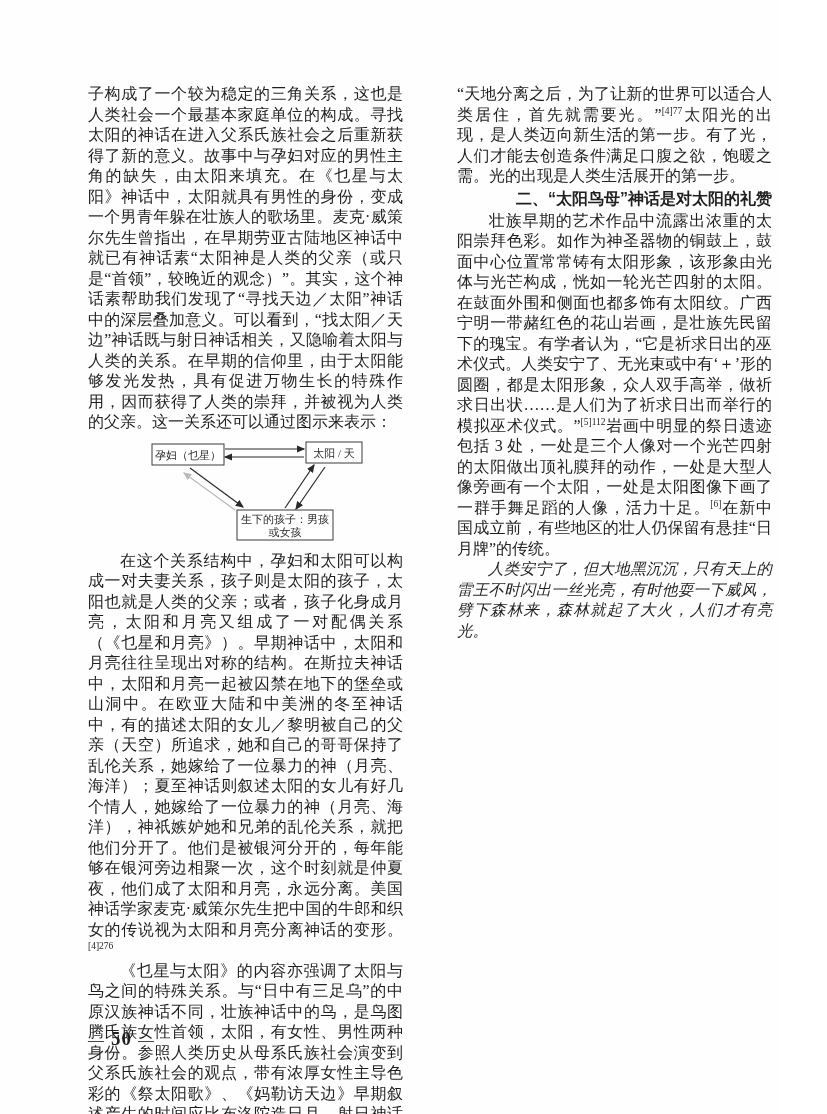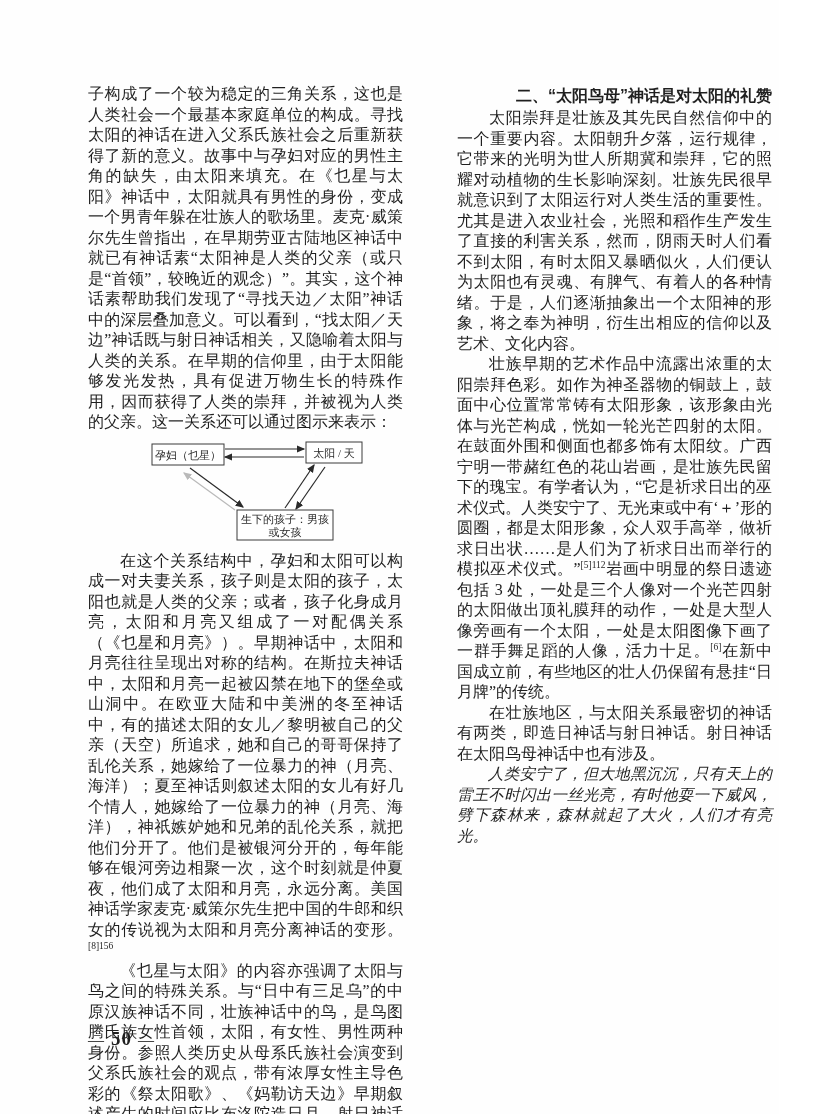--- a/index.html
+++ b/index.html
@@ -91,35 +91,34 @@
           <line class="dg-line" x1="182" y1="21" x2="103" y2="21" marker-end="url(#arrB)"></line>
 
           <line class="dg-line" x1="163" y1="72" x2="192" y2="29" marker-end="url(#arrB)"></line>
           <line class="dg-line" x1="203" y1="31" x2="174" y2="73" marker-end="url(#arrB)"></line>
 
           <line class="dg-line" x1="68" y1="32" x2="121" y2="71" marker-end="url(#arrB)"></line>
           <line class="dg-line-gray" x1="113" y1="74" x2="62" y2="37" marker-end="url(#arrG)"></line>
         </svg>
       </div>
 
-      <p><span>在这个关系结构中，孕妇和太阳可以构成一对夫妻关系，孩子则是太阳的孩子，太阳也就是人类的父亲；或者，孩子化身成月亮，太阳和月亮又组成了一对配偶关系（《乜星和月亮》）。早期神话中，太阳和月亮往往呈现出对称的结构。在斯拉夫神话中，太阳和月亮一起被囚禁在地下的堡垒或山洞中。在欧亚大陆和中美洲的冬至神话中，有的描述太阳的女儿／黎明被自己的父亲（天空）所追求，她和自己的哥哥保持了乱伦关系，她嫁给了一位暴力的神（月亮、海洋）；夏至神话则叙述太阳的女儿有好几个情人，她嫁给了一位暴力的神（月亮、海洋），神祇嫉妒她和兄弟的乱伦关系，就把他们分开了。他们是被银河分开的，每年能够在银河旁边相聚一次，这个时刻就是仲夏夜，他们成了太阳和月亮，永远分离。美国神话学家麦克·威策尔先生把中国的牛郎和织女的传说视为太阳和月亮分离神话的变形。</span><sup>[8]156</sup></p>
+      <p><span>在这个关系结构中，孕妇和太阳可以构成一对夫妻关系，孩子则是太阳的孩子，太阳也就是人类的父亲；或者，孩子化身成月亮，太阳和月亮又组成了一对配偶关系（《乜星和月亮》）。早期神话中，太阳和月亮往往呈现出对称的结构。在斯拉夫神话中，太阳和月亮一起被囚禁在地下的堡垒或山洞中。在欧亚大陆和中美洲的冬至神话中，有的描述太阳的女儿／黎明被自己的父亲（天空）所追求，她和自己的哥哥保持了乱伦关系，她嫁给了一位暴力的神（月亮、海洋）；夏至神话则叙述太阳的女儿有好几个情人，她嫁给了一位暴力的神（月亮、海洋），神祇嫉妒她和兄弟的乱伦关系，就把他们分开了。他们是被银河分开的，每年能够在银河旁边相聚一次，这个时刻就是仲夏夜，他们成了太阳和月亮，永远分离。美国神话学家麦克·威策尔先生把中国的牛郎和织女的传说视为太阳和月亮分离神话的变形。</span><sup>[4]276</sup></p>
 
       <p>《乜星与太阳》的内容亦强调了太阳与鸟之间的特殊关系。与“日中有三足乌”的中原汉族神话不同，壮族神话中的鸟，是鸟图腾氏族女性首领，太阳，有女性、男性两种身份。参照人类历史从母系氏族社会演变到父系氏族社会的观点，带有浓厚女性主导色彩的《祭太阳歌》、《妈勒访天边》早期叙述产生的时间应比布洛陀造日月、射日神话要早，神话中着力刻画的、为了大家敢于站出来的孕妇形象，也是对女性能够孕育生命这一特殊现象的礼赞。相较而言，布洛陀神话中造日月的布洛陀，展示的是男性的力量与创造性，与《祭太阳歌》、《妈勒访天边》除了具有射日这个共同母题外，其余的母题并不相同。值得注意的是，不少学者都认为布洛陀的壮语本意中，“洛”就是“鸟”的意思，在“布洛陀 - 鸟 - 太阳”之间仍存在着深层的对应关系。正如麦克·威策尔先生指出，创世神话中</p>
     </div>
 
     <div class="col">
+      <p class="noindent"><span>“天地分离之后，为了让新的世界可以适合人类居住，首先就需要光。”</span><sup>[4]77</sup><span>太阳光的出现，是人类迈向新生活的第一步。有了光，人们才能去创造条件满足口腹之欲，饱暖之需。光的出现是人类生活展开的第一步。</span></p>
 
       <h3 class="section-heading">二、“太阳鸟母”神话是对太阳的礼赞</h3>
 
-      <p>太阳崇拜是壮族及其先民自然信仰中的一个重要内容。太阳朝升夕落，运行规律，它带来的光明为世人所期冀和崇拜，它的照耀对动植物的生长影响深刻。壮族先民很早就意识到了太阳运行对人类生活的重要性。尤其是进入农业社会，光照和稻作生产发生了直接的利害关系，然而，阴雨天时人们看不到太阳，有时太阳又暴晒似火，人们便认为太阳也有灵魂、有脾气、有着人的各种情绪。于是，人们逐渐抽象出一个太阳神的形象，将之奉为神明，衍生出相应的信仰以及艺术、文化内容。</p>
 
       <p><span>壮族早期的艺术作品中流露出浓重的太阳崇拜色彩。如作为神圣器物的铜鼓上，鼓面中心位置常常铸有太阳形象，该形象由光体与光芒构成，恍如一轮光芒四射的太阳。在鼓面外围和侧面也都多饰有太阳纹。广西宁明一带赭红色的花山岩画，是壮族先民留下的瑰宝。有学者认为，“它是祈求日出的巫术仪式。人类安宁了、无光束或中有‘＋’形的圆圈，都是太阳形象，众人双手高举，做祈求日出状……是人们为了祈求日出而举行的模拟巫术仪式。”</span><sup>[5]112</sup><span>岩画中明显的祭日遗迹包括 3 处，一处是三个人像对一个光芒四射的太阳做出顶礼膜拜的动作，一处是大型人像旁画有一个太阳，一处是太阳图像下画了一群手舞足蹈的人像，活力十足。</span><sup>[6]</sup><span>在新中国成立前，有些地区的壮人仍保留有悬挂“日月牌”的传统。</span></p>
 
 
-      <p>在壮族地区，与太阳关系最密切的神话有两类，即造日神话与射日神话。射日神话在太阳鸟母神话中也有涉及。</p>
 
 
       <div class="quote-block">
         <p>人类安宁了，但大地黑沉沉，只有天上的雷王不时闪出一丝光亮，有时他耍一下威风，劈下森林来，森林就起了大火，人们才有亮光。</p>
 
       </div>
     </div>
 
   </div>
 

